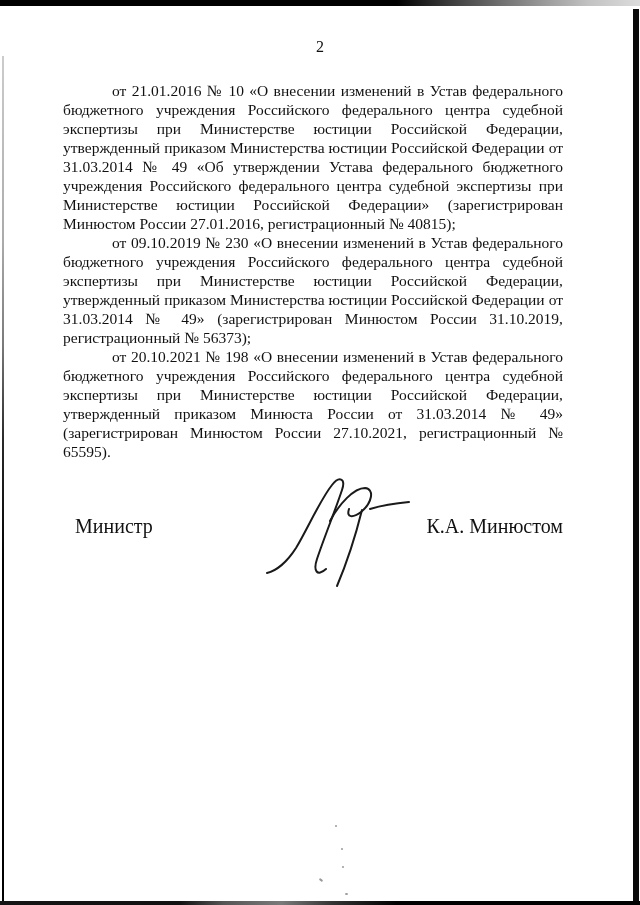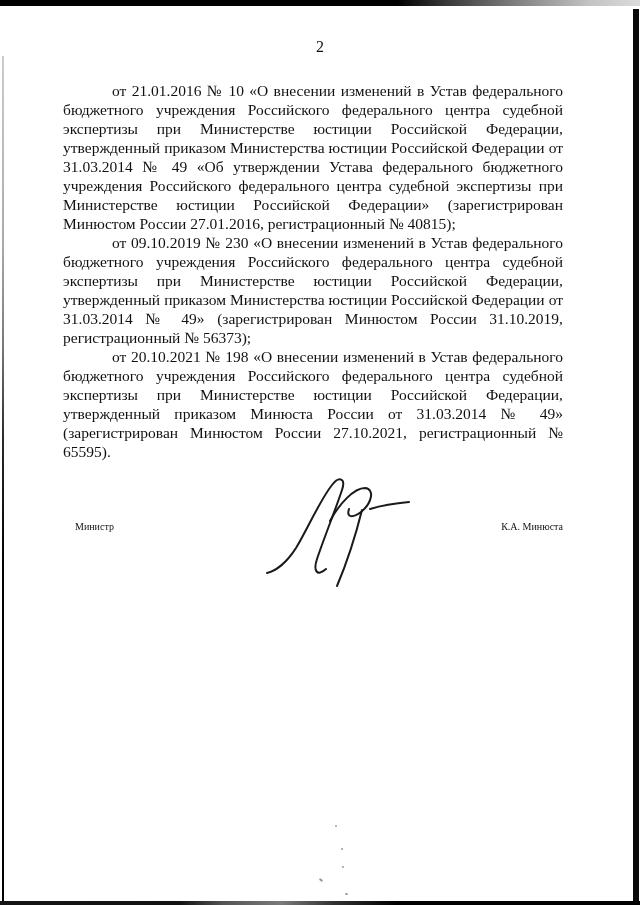--- a/index.html
+++ b/index.html
@@ -41,21 +41,21 @@
   .body-text {
     position: absolute; top: 81px; left: 63px; width: 500px;
     font-size: 15.5px; line-height: 19px;
     text-align: justify;
   }
   .body-text p { margin: 0; text-indent: 49px; }
   .signature-svg { position: absolute; left: 260px; top: 476px; }
   .signoff {
     position: absolute; top: 517px; left: 75px; width: 488px;
     display: flex; justify-content: space-between;
-    font-size: 10px; line-height: 19px;
+    font-size: 20px; line-height: 19px;
   }
 </style>
 </head>
 <body>
 
 <div class="page">
 
   <div class="edge-top"></div>
   <div class="edge-right"></div>
   <div class="edge-left"></div>
@@ -78,16 +78,16 @@
     <g fill="none" stroke="#1a1a1a" stroke-width="2" stroke-linecap="round">
       <path d="M 7 97 C 16 95 27 86 36 72 C 47 54 60 24 72 9 C 79 0 86 2 82 14 C 75 35 64 62 57 83 C 53 95 57 101 66 93"></path>
       <path d="M 70 45 C 79 28 94 12 105 12 C 115 13 112 27 101 36 C 93 42 86 42 89 33"></path>
       <path d="M 102 34 C 97 54 88 84 77 110"></path>
       <path d="M 110 33 C 123 29 137 27 149 26"></path>
     </g>
   </svg>
 
   <div class="signoff">
     <span>Министр</span>
-    <span>К.А. Минюста</span>
+    <span>К.А. Минюстом</span>
   </div>
 
 </div>
 
 </body></html>

